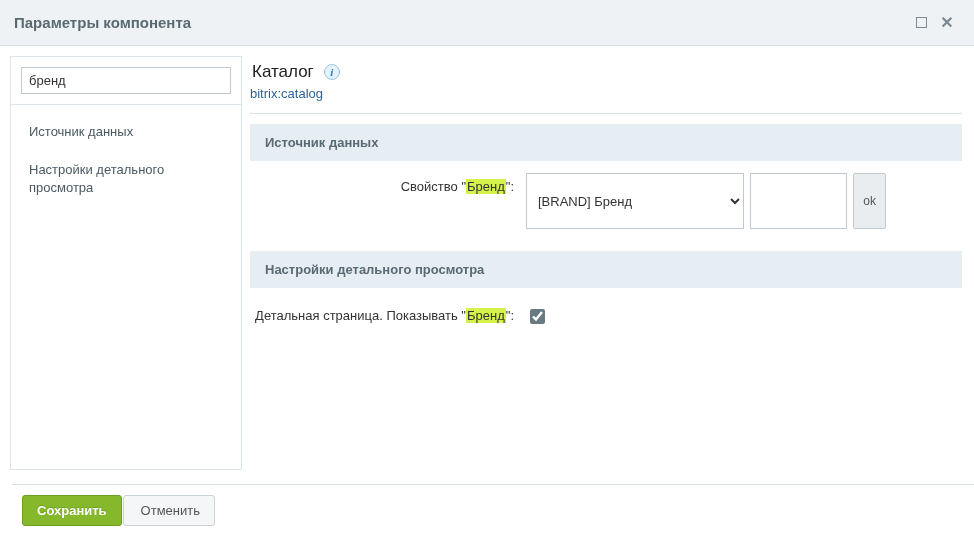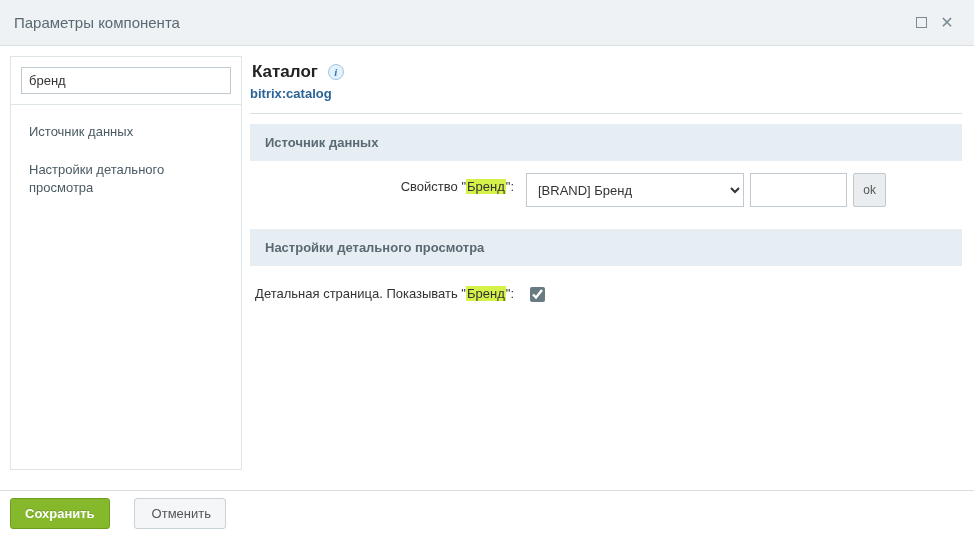--- a/index.html
+++ b/index.html
@@ -17,20 +17,21 @@
     background: #fff;
   }
   .titlebar {
     height: 46px;
     background: #EEF2F4;
     border-bottom: 1px solid #D9E0E3;
     display: flex;
     align-items: center;
     padding: 0 14px;
     color: #5a6a72;
+    font-weight: bold;
   }
   .titlebar .title {
     font-size: 15px;
     flex: 1;
   }
   .titlebar .win-btn {
     width: 26px; height: 26px;
     display: flex; align-items: center; justify-content: center;
     color: #7b8b93;
     cursor: pointer;
@@ -88,41 +89,41 @@
     padding: 4px 2px 0 4px;
   }
   .comp-head {
     display: flex;
     align-items: center;
     gap: 10px;
     padding: 2px 0 2px 2px;
   }
   .comp-title {
     font-size: 17px;
-    font-weight: bold;
+    font-weight: normal;
     color: #222;
     text-align: center;
   }
   .info-icon {
     width: 16px; height: 16px;
     border: 1px solid #9EC7E6;
     background: #E3F2FC;
     color: #2A7BBF;
     border-radius: 50%;
     display: inline-flex;
     align-items: center; justify-content: center;
     font-size: 11px;
     font-weight: bold;
     font-family: Georgia, serif;
     font-style: italic;
     cursor: pointer;
   }
   .comp-code {
     color: #2A6496;
-    font-weight: bold;
+    font-weight: normal;
     font-size: 13px;
     margin-top: 2px;
     margin-bottom: 12px;
   }
   .hr {
     border: none;
     border-top: 1px solid #D9E0E3;
     margin: 0;
   }
   .section-header {
@@ -165,46 +166,46 @@
   }
   .param-field .text-row {
     display: flex;
     gap: 6px;
   }
   .param-field .text-row input { flex: 1; }
   .ok-btn {
     border: 1px solid #BFC9CF;
     background: #E9EDEF;
     color: #555;
-    padding: 9px 9px;
+    padding: 20px 9px;
     font-size: 12px;
     cursor: pointer;
     border-radius: 2px;
   }
   .checkbox-cell {
     padding-top: 4px;
   }
   input[type="checkbox"] {
     width: 15px; height: 15px;
     accent-color: #6a7a82;
   }
   .highlight {
     background: #D4F24A;
     padding: 0 1px;
   }
   .footer {
     position: absolute;
-    left: 0; right: 0; bottom: 0;
-    height: 46px;
+    left: 12px; right: 0; bottom: 0;
+    height: 52px;
     border-top: 1px solid #D9E0E3;
     background: #fff;
     display: flex;
     align-items: center;
     padding: 0 10px;
-    gap: 24px;
+    gap: 1px;
   }
   .btn {
     border-radius: 3px;
     padding: 7px 14px;
     font-size: 13px;
     cursor: pointer;
   }
   .btn.primary {
     background: #86B82C;
     border: 1px solid #6E9E1F;

